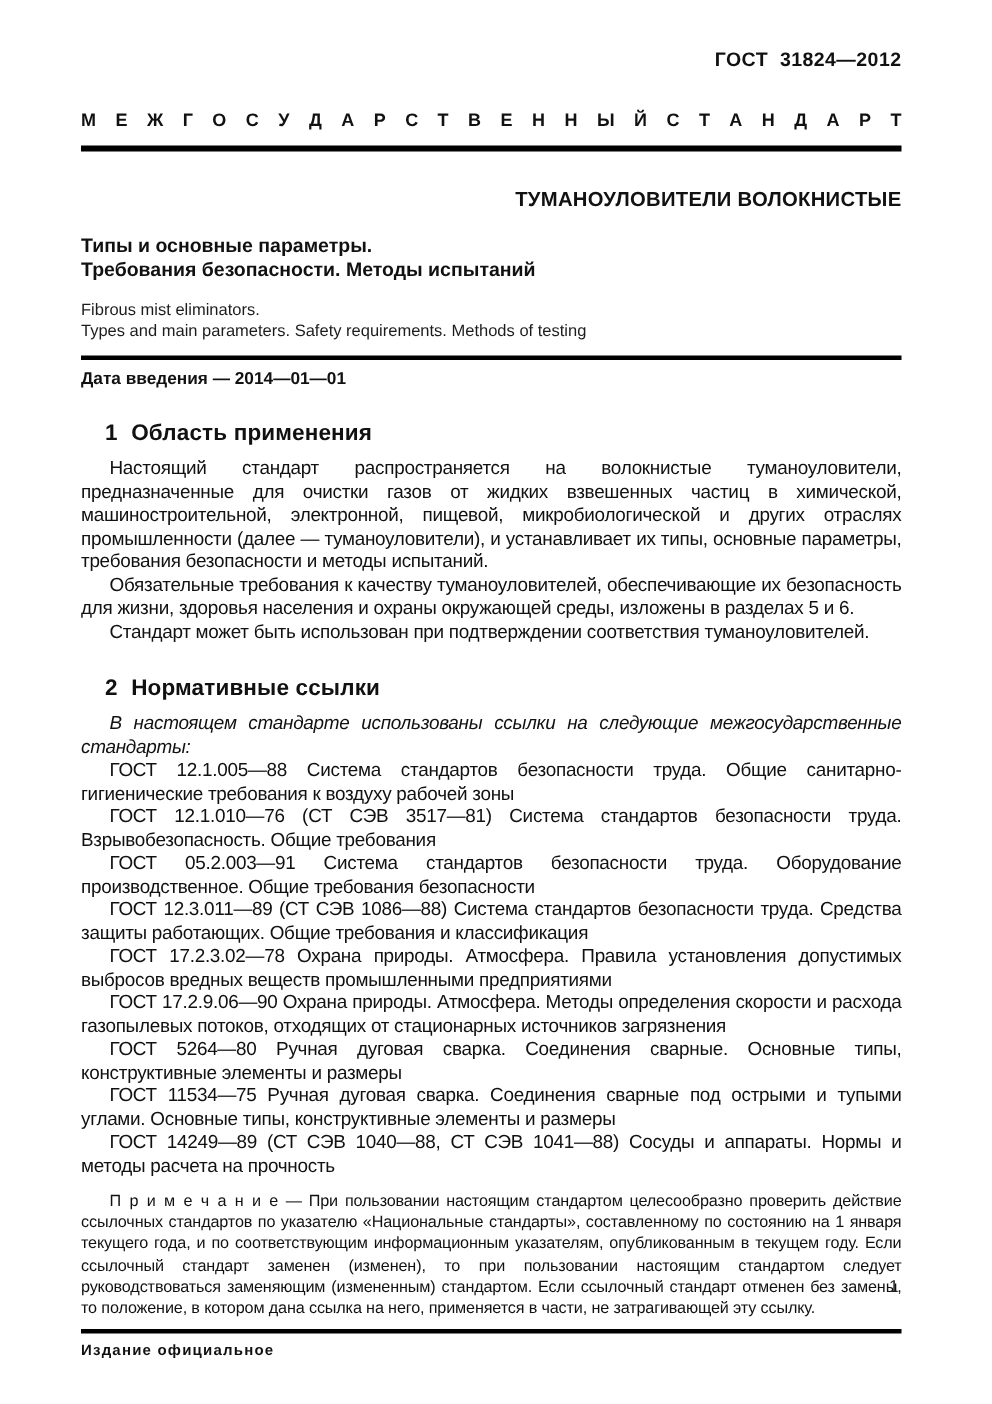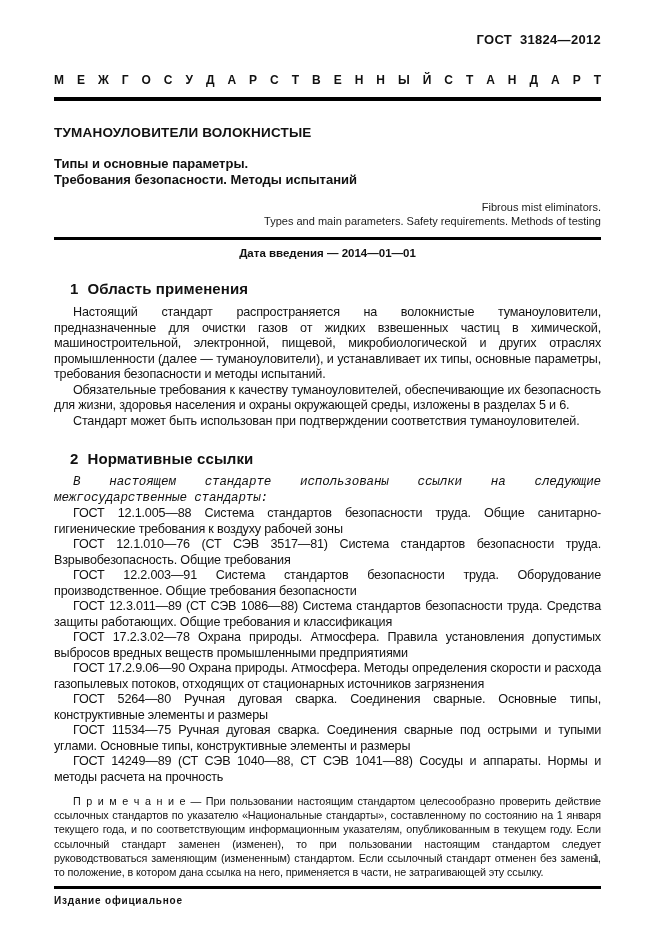--- a/index.html
+++ b/index.html
@@ -31,62 +31,62 @@
     text-align: justify;
     text-align-last: justify;
     white-space: normal;
     line-height: 16px;
   }
   .rule { background: #000; border: 0; }
   .rule-thick { height: 4px; margin-top: 9px; }
   .rule-mid   { height: 3px; margin-top: 9px; }
   .title-ru {
     margin-top: 24px;
-    text-align: left;
+    text-align: right;
     font-weight: bold;
     font-size: 13.5px;
     letter-spacing: 0.2px;
   }
   .subtitle-ru {
     margin-top: 16px;
     text-align: left;
     font-weight: bold;
     font-size: 13px;
     line-height: 16px;
   }
   .title-en {
     margin-top: 12px;
-    text-align: right;
+    text-align: left;
     font-size: 11px;
     line-height: 14px;
     color: #1c1c1c;
   }
   .date-line {
     margin-top: 7px;
-    text-align: center;
+    text-align: left;
     font-weight: bold;
     font-size: 11.5px;
   }
   .sec-heading {
     margin: 21px 0 0 16px;
     font-weight: bold;
     font-size: 15px;
     letter-spacing: 0.1px;
   }
   .sec-heading .num { margin-right: 9px; }
   .body-text { margin-top: 8px; }
   p.para {
     margin: 0;
     font-size: 12.6px;
     line-height: 15.5px;
     letter-spacing: -0.18px;
     text-align: justify;
     text-indent: 19px;
   }
-  p.italic { font-style: italic; font-family: Liberation Mono, monospace; }
+  p.italic { font-style: italic; }
   .note {
     margin-top: 9px;
     font-size: 10.8px;
     line-height: 14.2px;
     letter-spacing: -0.1px;
     text-align: justify;
     text-indent: 19px;
   }
   .note .note-label { letter-spacing: 0.4px; }
   .footer-rule { height: 3px; margin-top: 7px; }
@@ -142,21 +142,21 @@
   </div>
 
   <div class="sec-heading">
     <span class="num">2</span><span>Нормативные ссылки</span>
   </div>
 
   <div class="body-text">
     <p class="para italic">В настоящем стандарте использованы ссылки на следующие межгосударственные стандарты:</p>
     <p class="para">ГОСТ 12.1.005—88 Система стандартов безопасности труда. Общие санитарно-гигиенические требования к воздуху рабочей зоны</p>
     <p class="para">ГОСТ 12.1.010—76 (СТ СЭВ 3517—81) Система стандартов безопасности труда. Взрывобезопасность. Общие требования</p>
-    <p class="para">ГОСТ 12.2.003—91 Система стандартов безопасности труда. Оборудование производственное. Общие требования безопасности</p>
+    <p class="para">ГОСТ 05.2.003—91 Система стандартов безопасности труда. Оборудование производственное. Общие требования безопасности</p>
     <p class="para">ГОСТ 12.3.011—89 (СТ СЭВ 1086—88) Система стандартов безопасности труда. Средства защиты работающих. Общие требования и классификация</p>
     <p class="para">ГОСТ 17.2.3.02—78 Охрана природы. Атмосфера. Правила установления допустимых выбросов вредных веществ промышленными предприятиями</p>
     <p class="para">ГОСТ 17.2.9.06—90 Охрана природы. Атмосфера. Методы определения скорости и расхода газопылевых потоков, отходящих от стационарных источников загрязнения</p>
     <p class="para">ГОСТ 5264—80 Ручная дуговая сварка. Соединения сварные. Основные типы, конструктивные элементы и размеры</p>
     <p class="para">ГОСТ 11534—75 Ручная дуговая сварка. Соединения сварные под острыми и тупыми углами. Основные типы, конструктивные элементы и размеры</p>
     <p class="para">ГОСТ 14249—89 (СТ СЭВ 1040—88, СТ СЭВ 1041—88) Сосуды и аппараты. Нормы и методы расчета на прочность</p>
   </div>
 
   <div class="note">
     <span class="note-label">П р и м е ч а н и е</span><span> — При пользовании настоящим стандартом целесообразно проверить действие ссылочных стандартов по указателю «Национальные стандарты», составленному по состоянию на 1 января текущего года, и по соответствующим информационным указателям, опубликованным в текущем году. Если ссылочный стандарт заменен (изменен), то при пользовании настоящим стандартом следует руководствоваться заменяющим (измененным) стандартом. Если ссылочный стандарт отменен без замены, то положение, в котором дана ссылка на него, применяется в части, не затрагивающей эту ссылку.</span>

